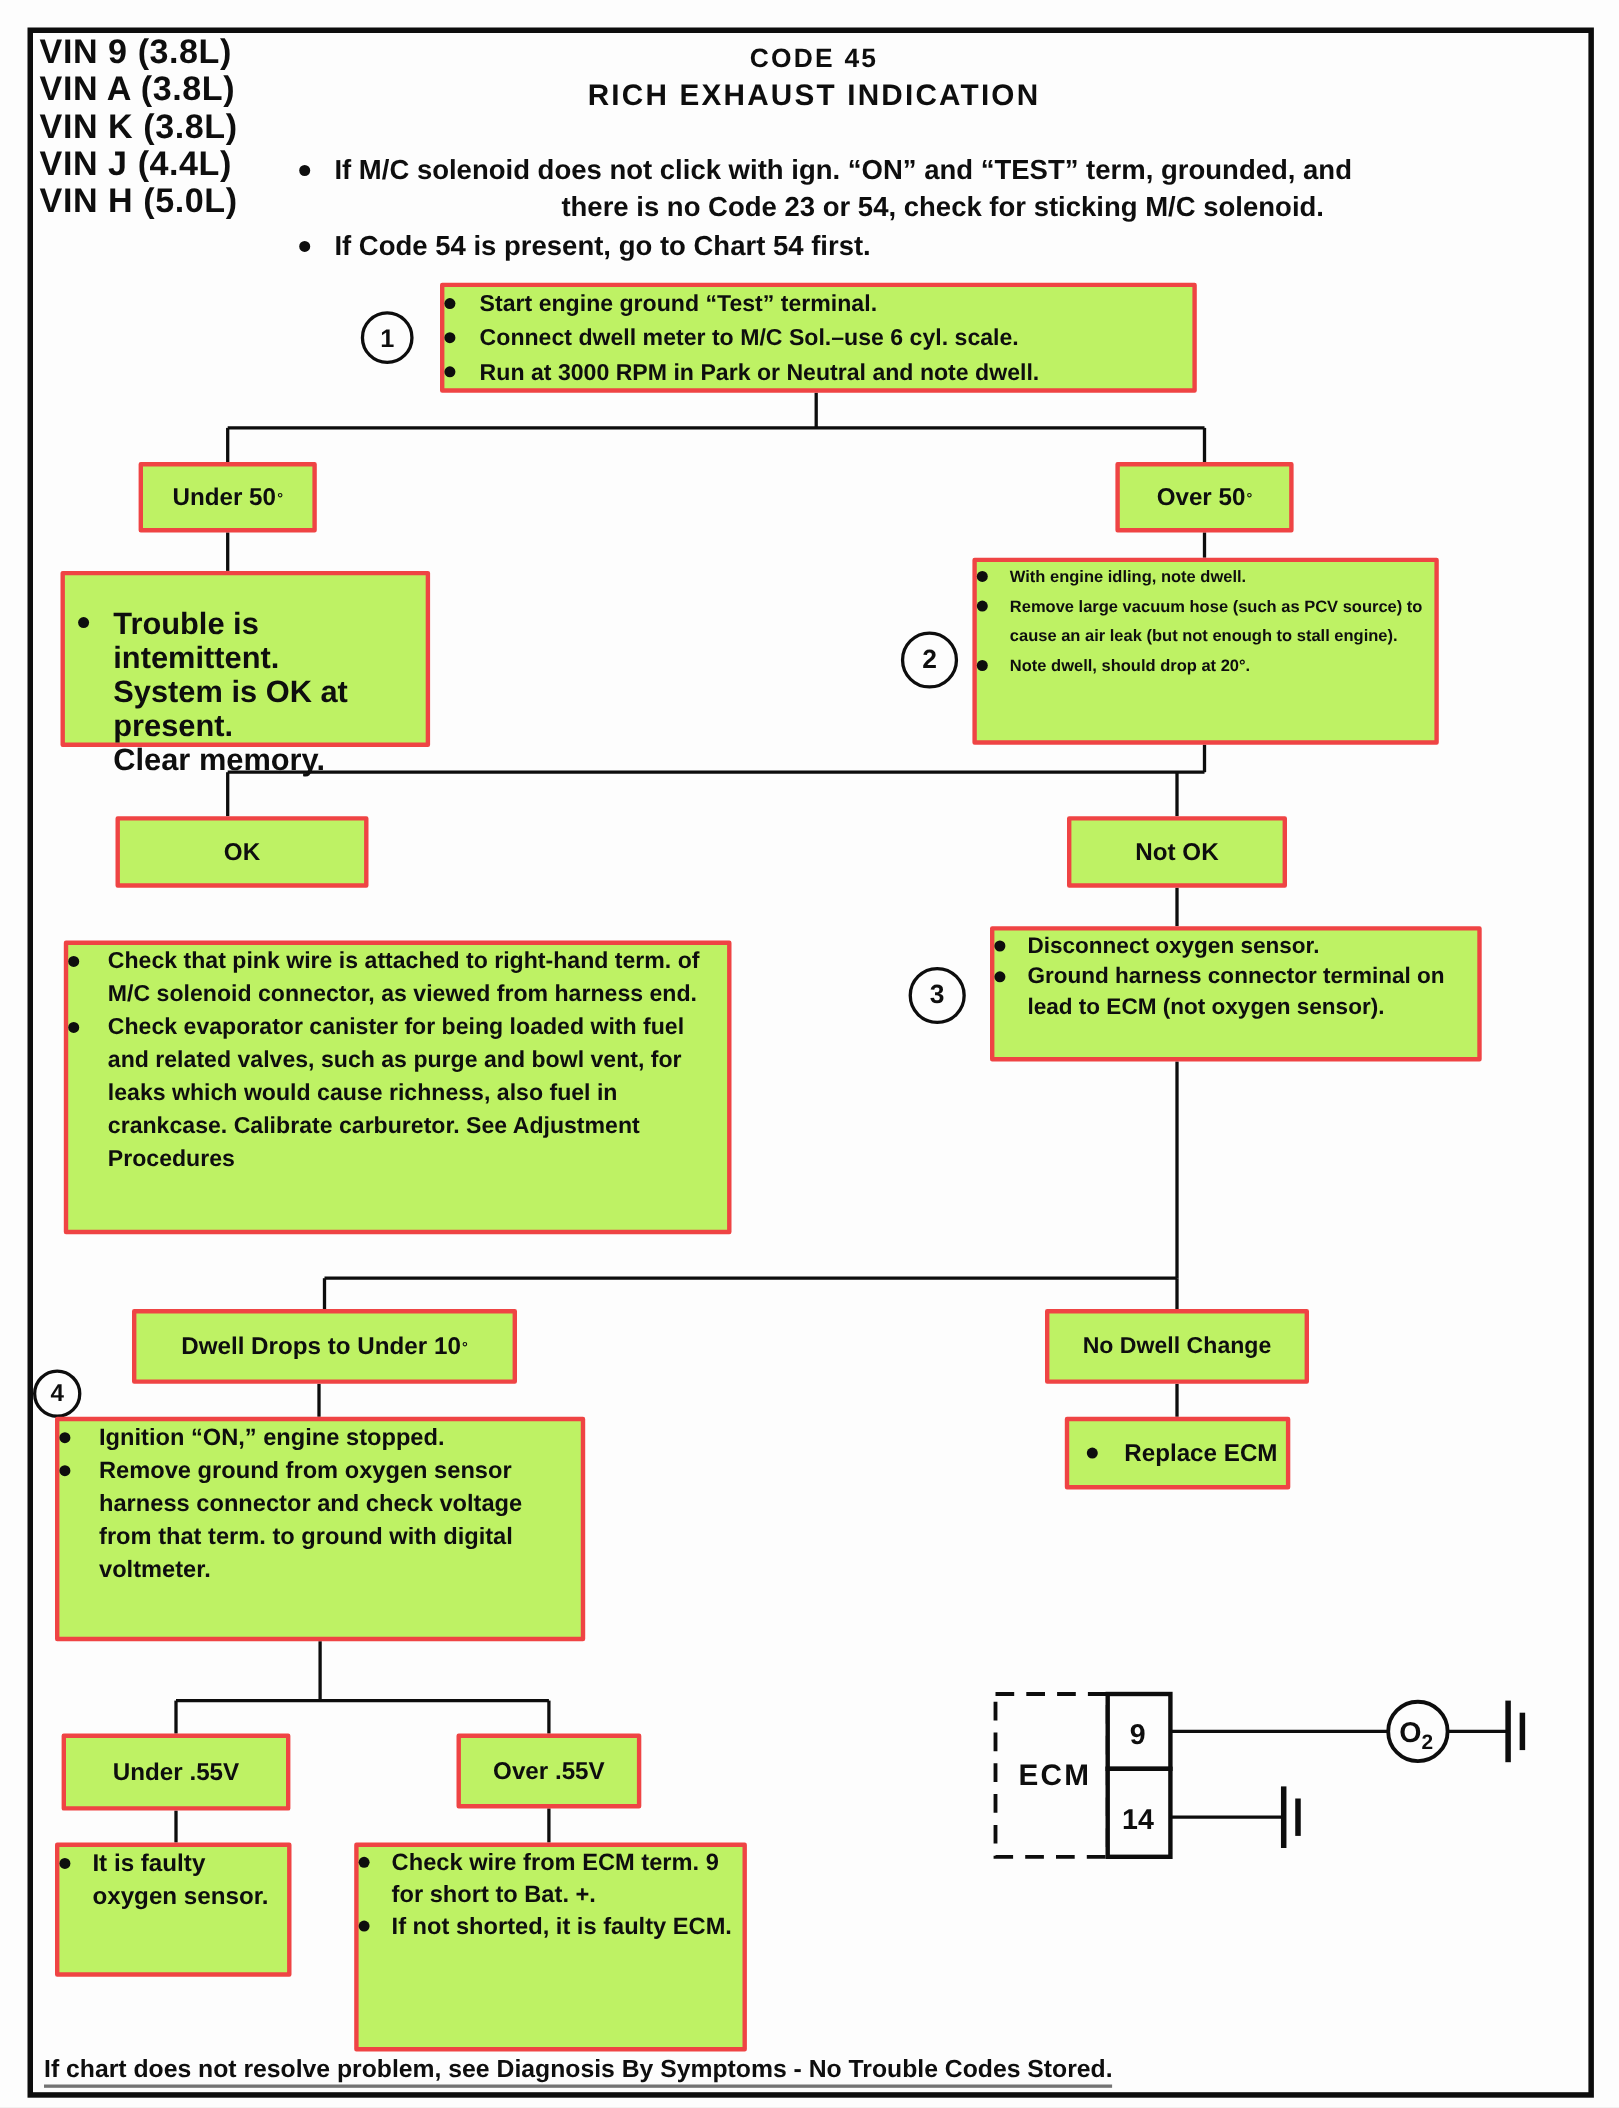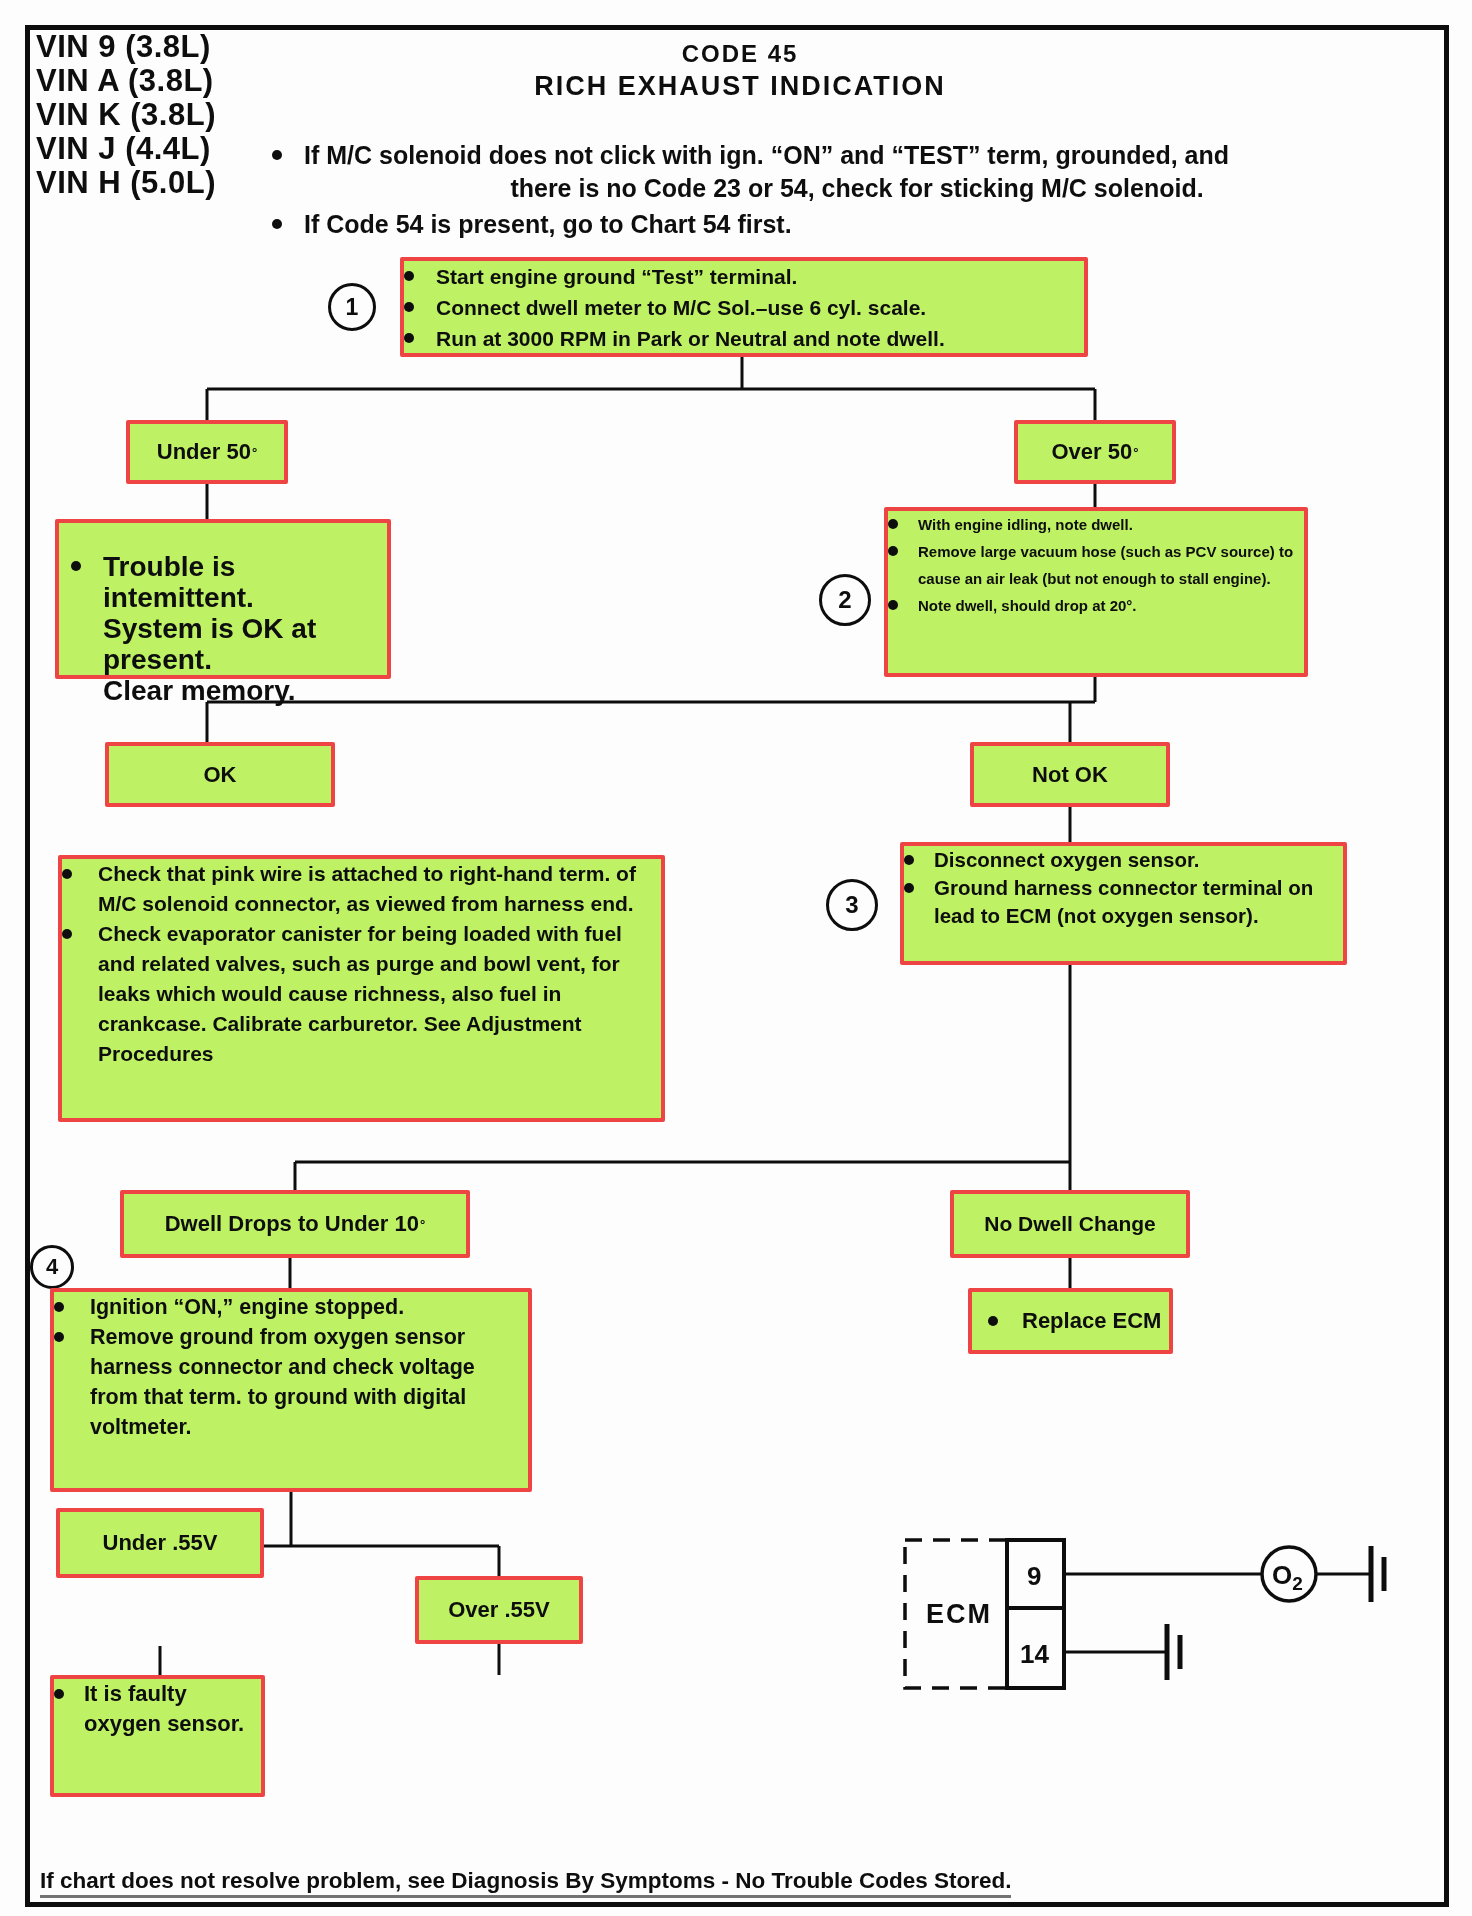--- a/index.html
+++ b/index.html
@@ -251,37 +251,49 @@
           <span class="dot"></span>
           <span>Ignition “ON,” engine stopped.</span>
         </li>
       <li>
           <span class="dot"></span>
           <span>Remove ground from oxygen sensor harness connector and check voltage from that term. to ground with digital voltmeter.</span>
         </li>
     </ul>
   </div>
 
-  <div class="node" style="left:56px;top:1508px;width:208px;height:70px;">
+  <div class="node" style="left:56px;top:1576px;width:208px;height:70px;">
     <div class="lbl">
         <span>Under .55V</span>
       </div>
   </div>
   <div class="node" style="left:415px;top:1576px;width:168px;height:68px;">
     <div class="lbl">
         <span>Over .55V</span>
       </div>
   </div>
 
   <div class="node" style="left:50px;top:1675px;width:215px;height:122px;">
     <ul class="blist b-faulty">
       <li>
           <span class="dot"></span>
           <span>It is faulty oxygen sensor.</span>
         </li>
     </ul>
   </div>
 
+  <div class="node" style="left:322px;top:1675px;width:357px;height:190px;">
+    <ul class="blist b-chk">
+      <li>
+          <span class="dot"></span>
+          <span>Check wire from ECM term. 9 for short to Bat. +.</span>
+        </li>
+      <li>
+          <span class="dot"></span>
+          <span>If not shorted, it is faulty ECM.</span>
+        </li>
+    </ul>
+  </div>
 
   <div class="abs footer">
     <span>If chart does not resolve problem, see  Diagnosis By Symptoms - No Trouble Codes Stored.</span>
   </div>
 </div>
 
 </body></html>

